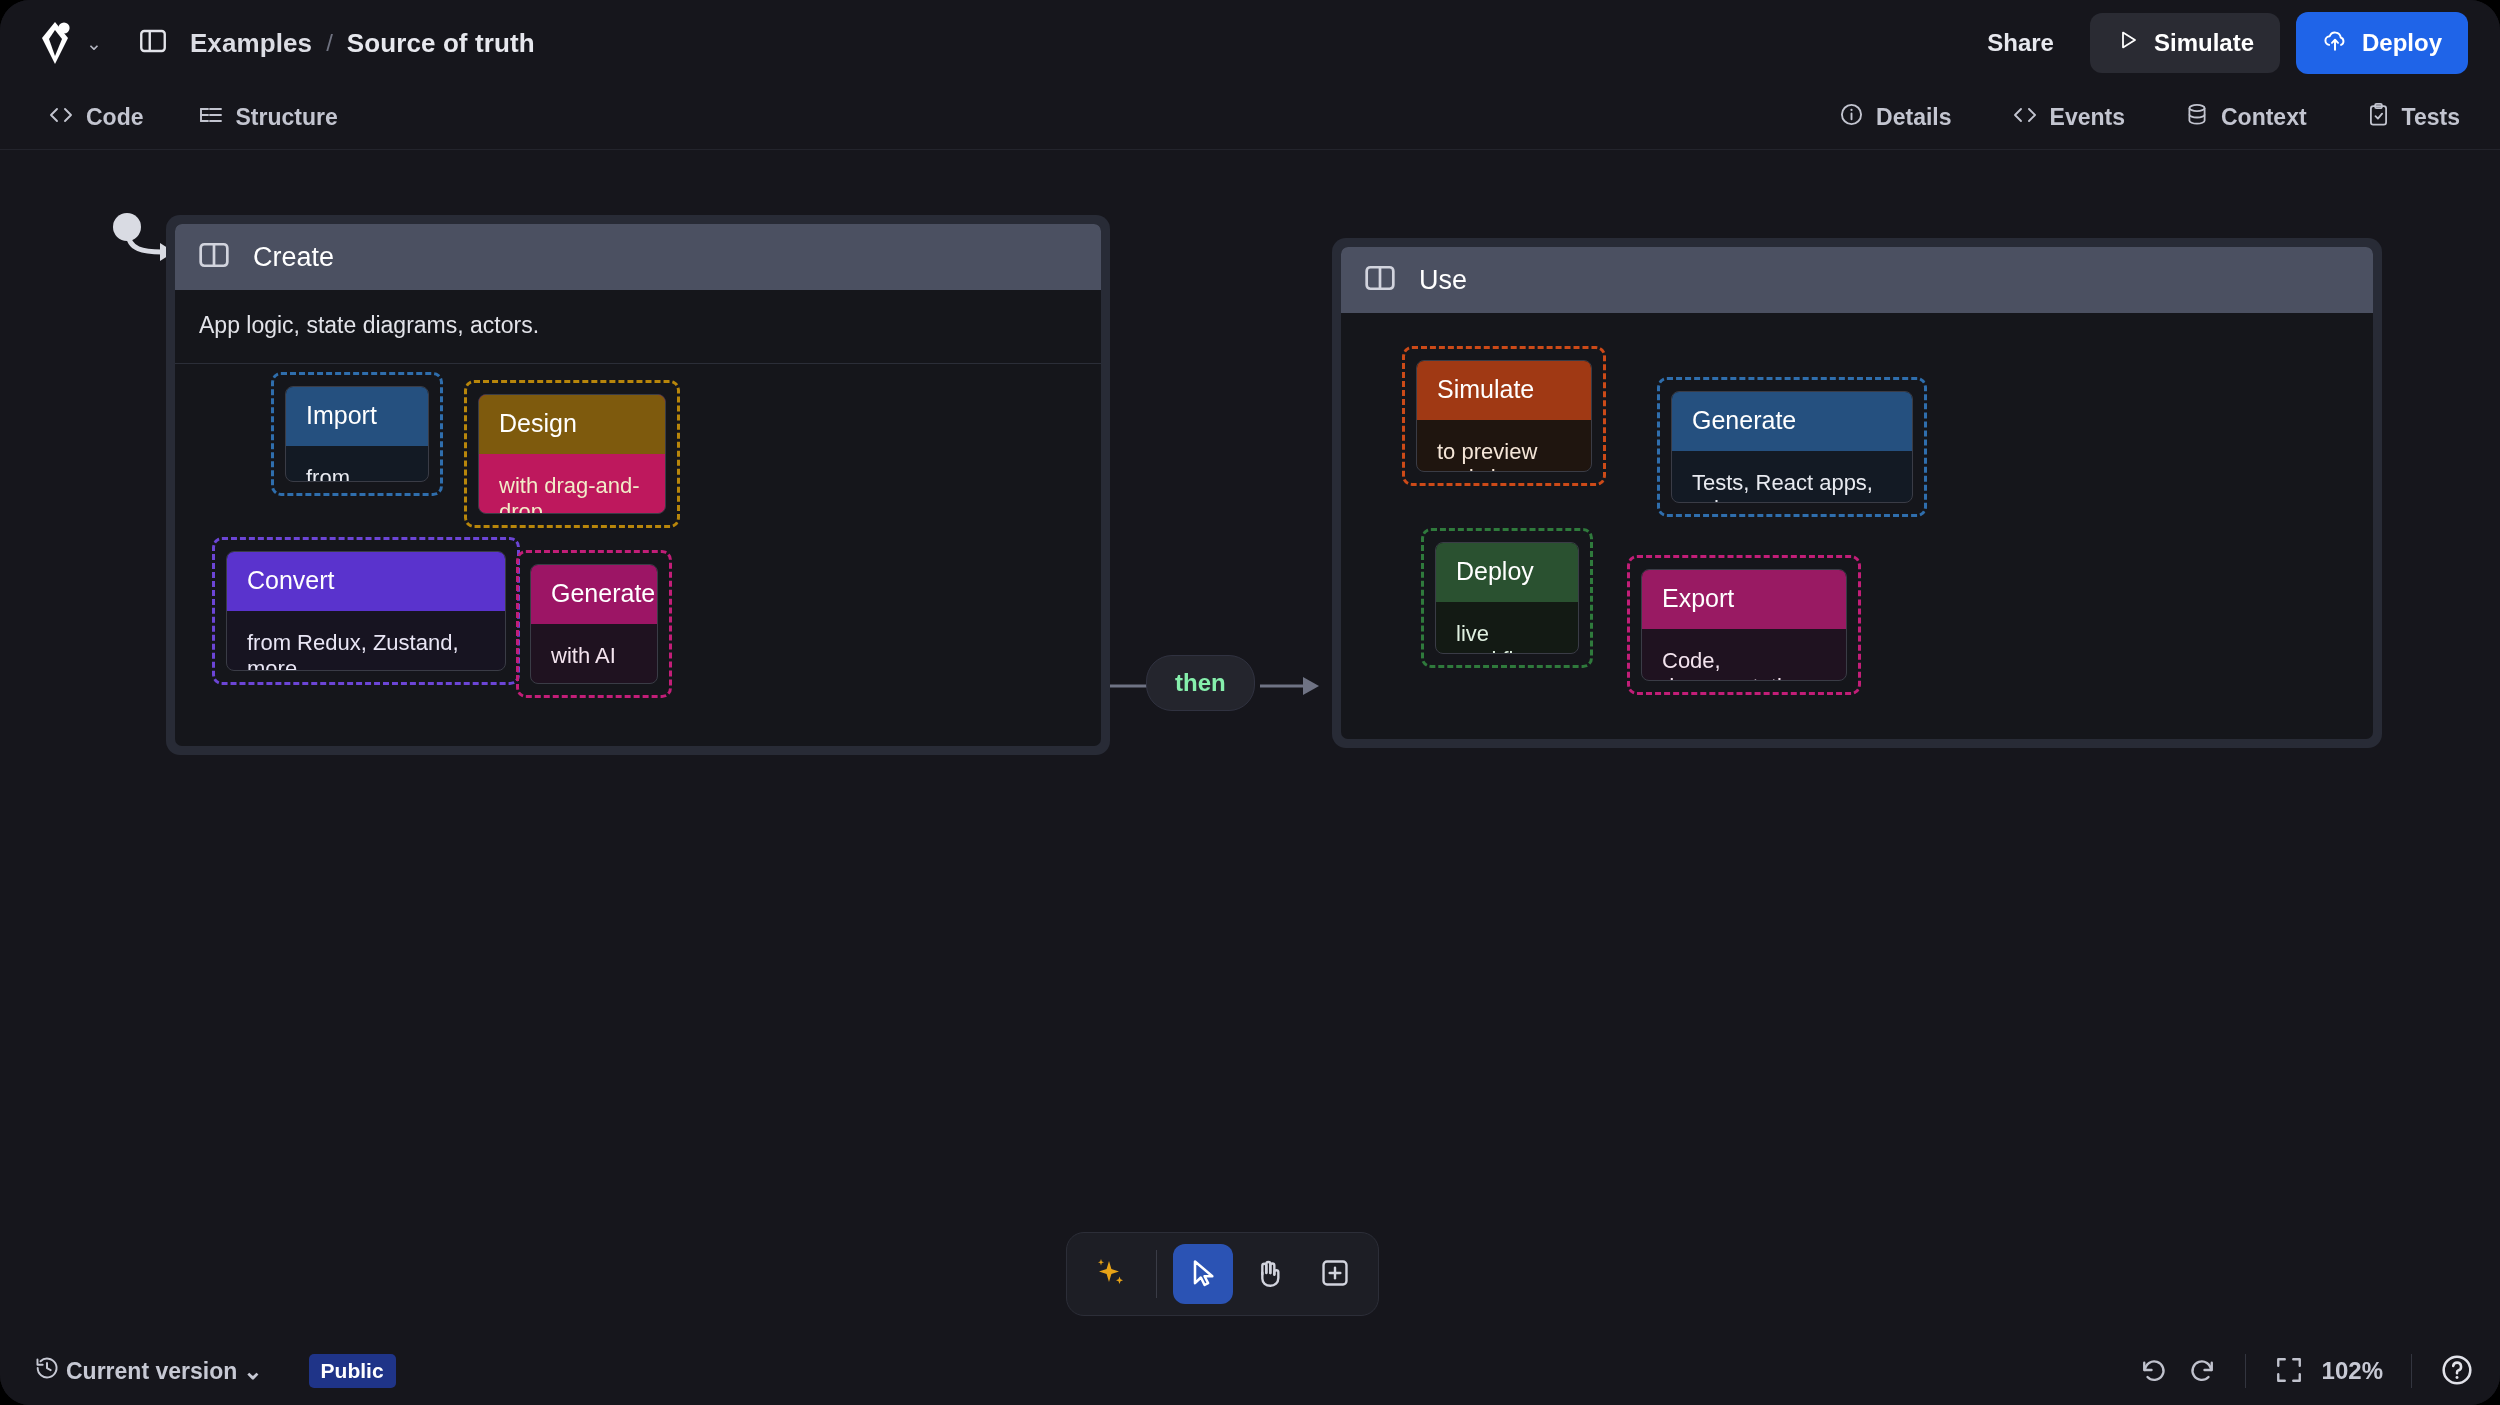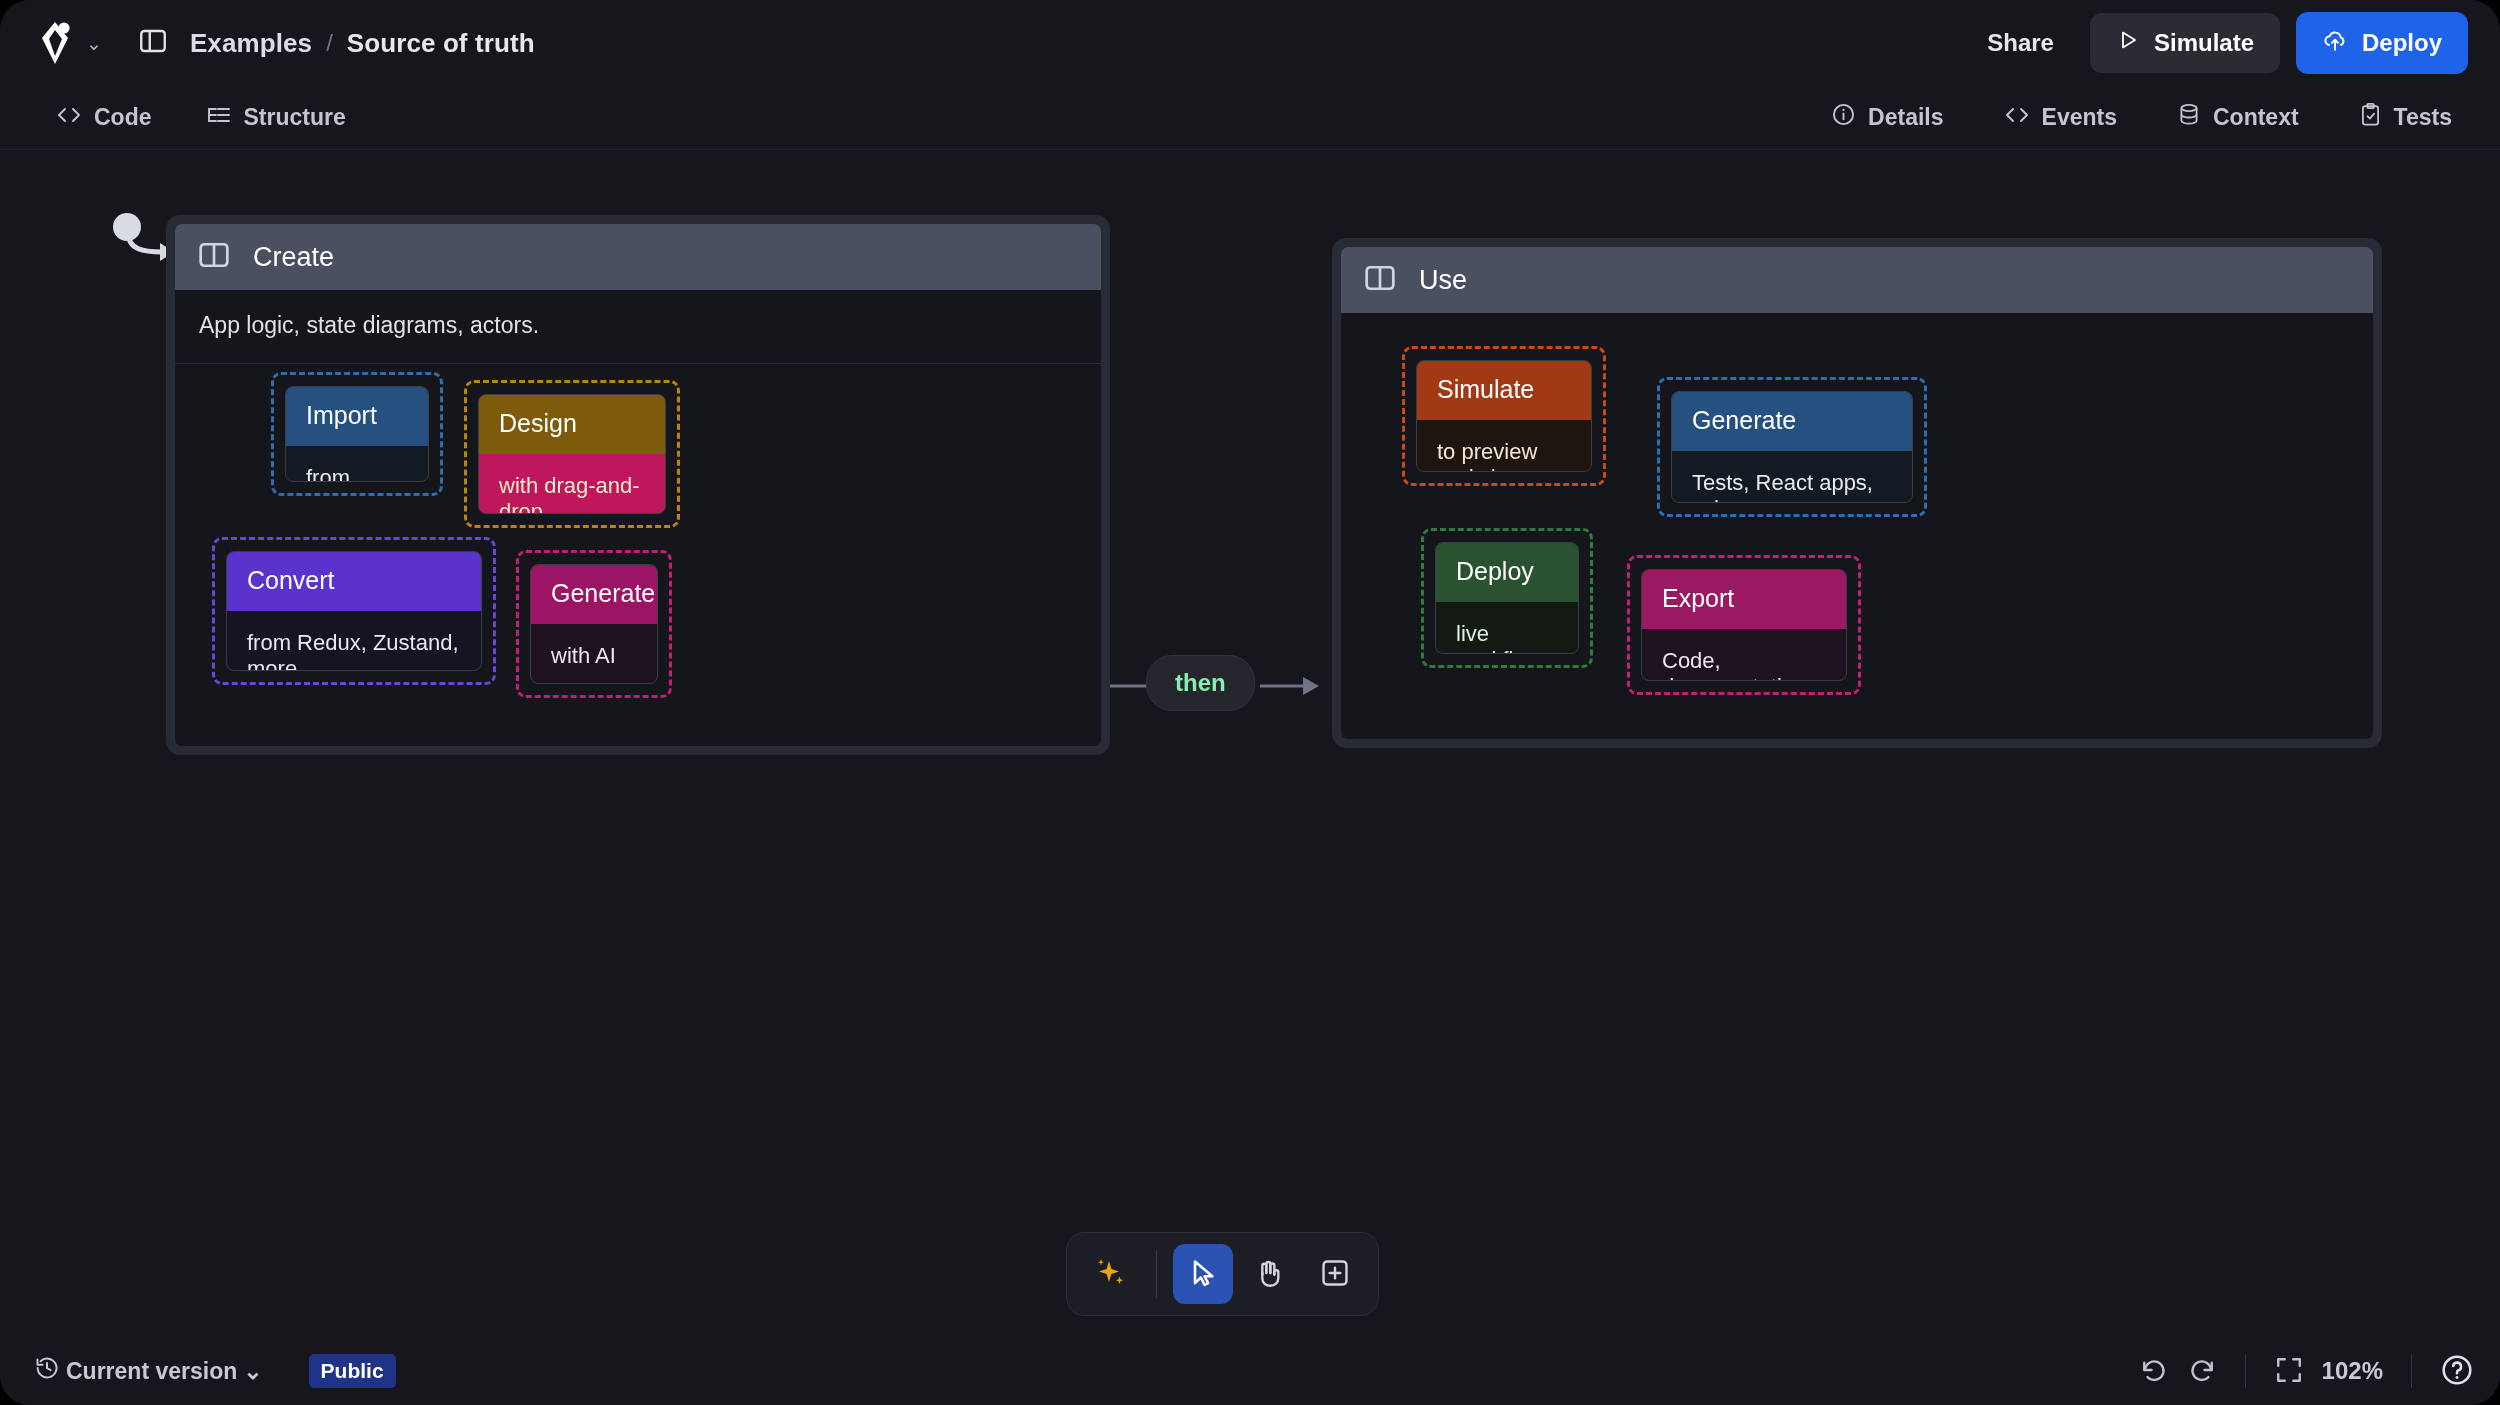--- a/index.html
+++ b/index.html
@@ -47,21 +47,21 @@
     display: flex; align-items: center; gap: 14px;
     background: #1f64e8; color: #ffffff; font-size: 24px; font-weight: bold;
     border: none; border-radius: 12px; padding: 15px 26px; cursor: pointer;
   }
 
   
   .tabbar {
     position: absolute; top: 86px; left: 0; width: 100%; height: 64px;
     background: #16161c;
     border-bottom: 1px solid #23242c;
-    display: flex; align-items: center; padding: 0 32px;
+    display: flex; align-items: center; padding: 0 24px;
   }
   .tab {
     display: flex; align-items: center; gap: 12px;
     color: #c3c5d0; font-size: 23px; font-weight: bold;
     padding: 8px 16px; cursor: pointer; background: none; border: none;
   }
   .tabs-left { display: flex; align-items: center; gap: 22px; margin-left: 8px; }
   .tabs-right { display: flex; align-items: center; gap: 28px; margin-left: auto; }
 
   
@@ -333,21 +333,21 @@
         </div>
 
         <div class="node" style="left:303px; top:170px; width:188px; height:120px;">
           <div class="node-sel" style="border-color:#b8860b;"></div>
           <div class="node-box" style="background:#be185d;">
             <div class="node-head" style="background:#7e5a0d;">Design</div>
             <div class="node-body" style="color:#f2ecc8;">with drag-and-drop</div>
           </div>
         </div>
 
-        <div class="node" style="left:51px; top:327px; width:256px; height:120px;">
+        <div class="node" style="left:51px; top:327px; width:280px; height:120px;">
           <div class="node-sel" style="border-color:#6c45d6;"></div>
           <div class="node-box" style="background:#171421;">
             <div class="node-head" style="background:#5a33cd;">Convert</div>
             <div class="node-body" style="color:#e9e6f5;">from Redux, Zustand, more</div>
           </div>
         </div>
 
         <div class="node" style="left:355px; top:340px; width:128px; height:120px;">
           <div class="node-sel" style="border-color:#c21e78;"></div>
           <div class="node-box" style="background:#1f1220;">

